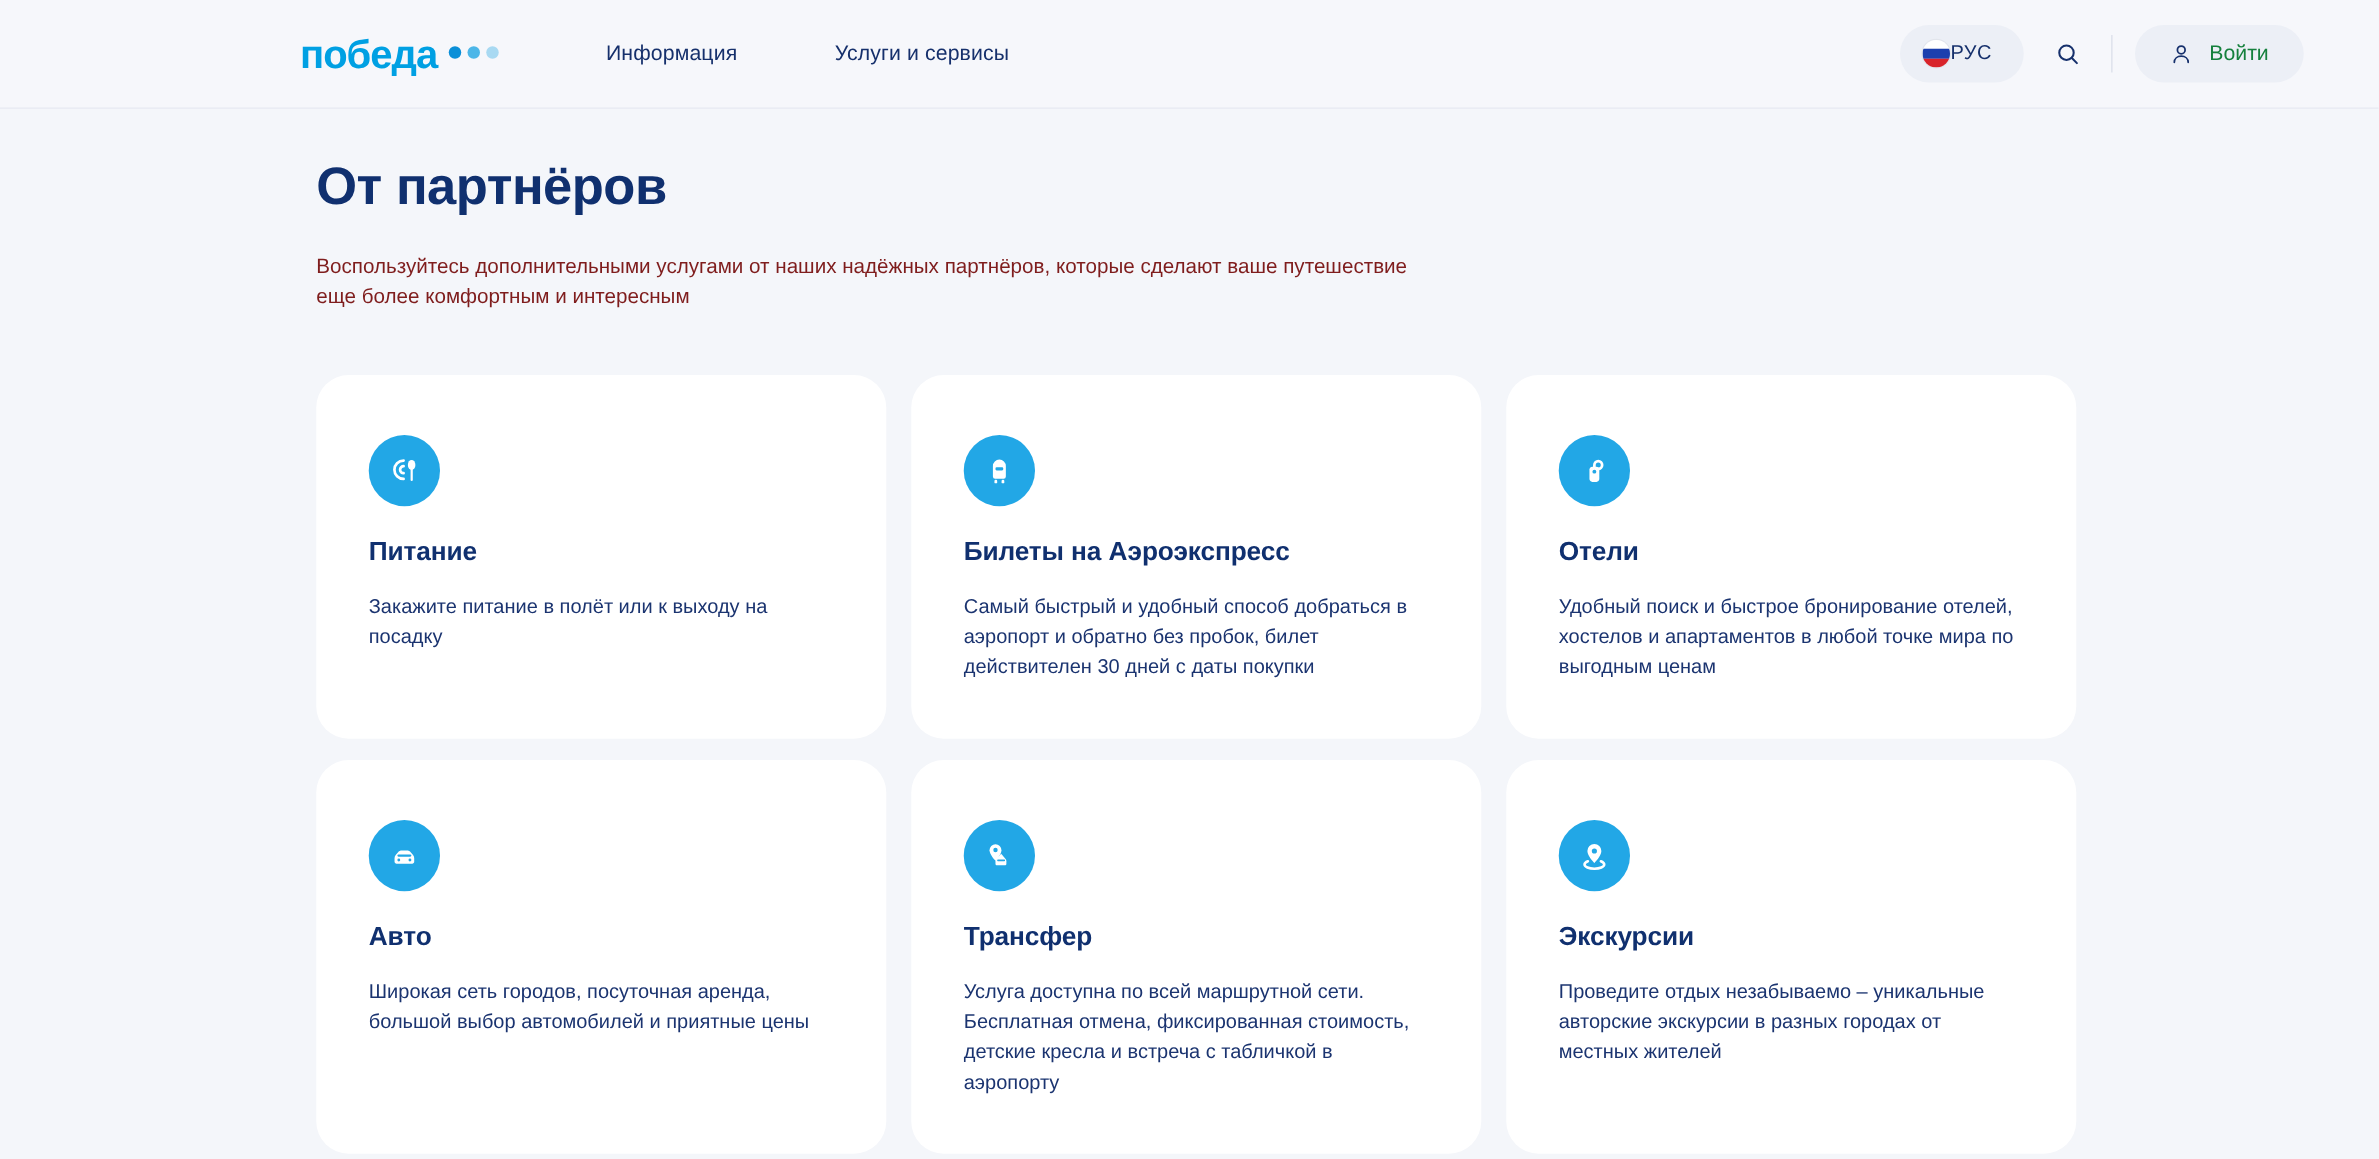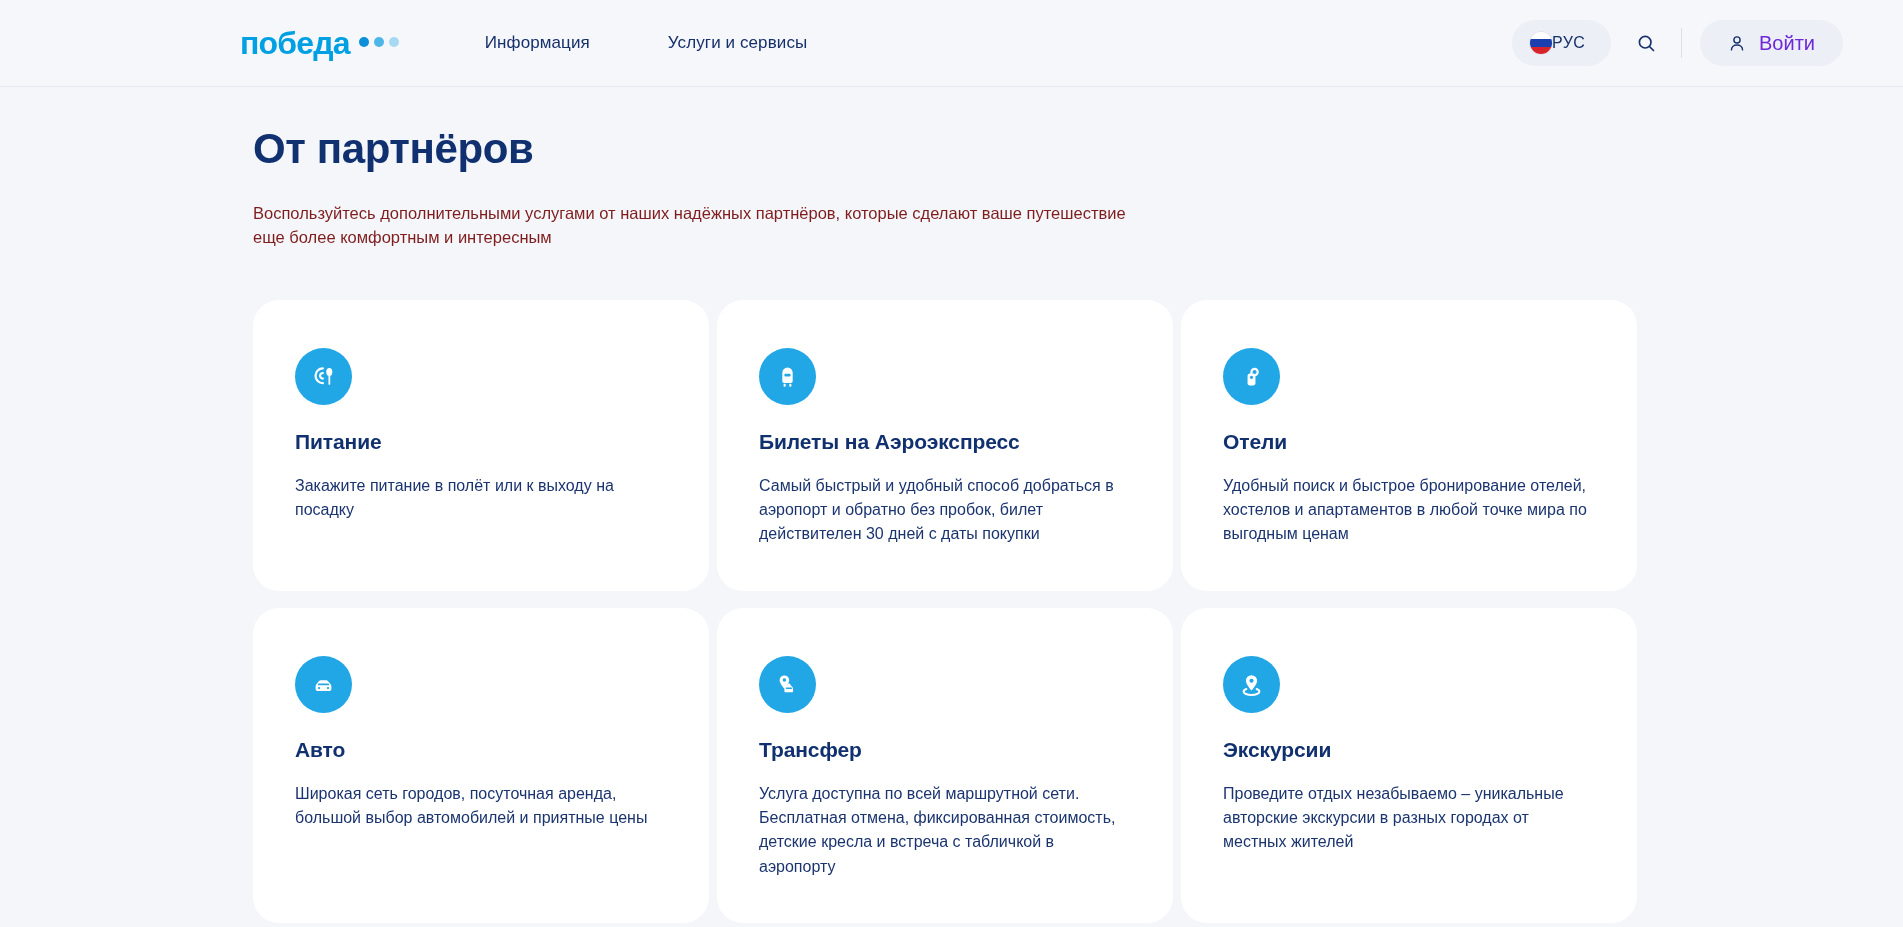--- a/index.html
+++ b/index.html
@@ -103,21 +103,21 @@
   .login-pill {
     display: flex;
     align-items: center;
     gap: 13px;
     background: #eceff6;
     border-radius: 30px;
     height: 46px;
     padding: 0 28px;
     cursor: pointer;
   }
-  .login-label { font-size: 20px; color: #6d28d9; }
+  .login-label { font-size: 17px; color: #15803d; }
 
   
   .page { padding: 0 0 0 253px; }
 
   .page-title {
     font-size: 42px;
     font-weight: 700;
     color: #10306f;
     letter-spacing: -0.4px;
     margin-top: 38px;
@@ -164,21 +164,21 @@
     color: #1b3470;
   }
 
   .row1 .card { min-height: 249px; }
   .row2 .card { min-height: 243px; }
 
   
   .grid-row {
     display: grid;
     grid-template-columns: 456px 456px 456px;
-    column-gap: 8px;
+    column-gap: 20px;
     width: 1400px;
   }
   .grid-row + .grid-row { margin-top: 17px; }
   .grid-wrap { margin-top: 50px; }
 
   svg { display: block; }
 </style>
 </head>
 <body>
 

